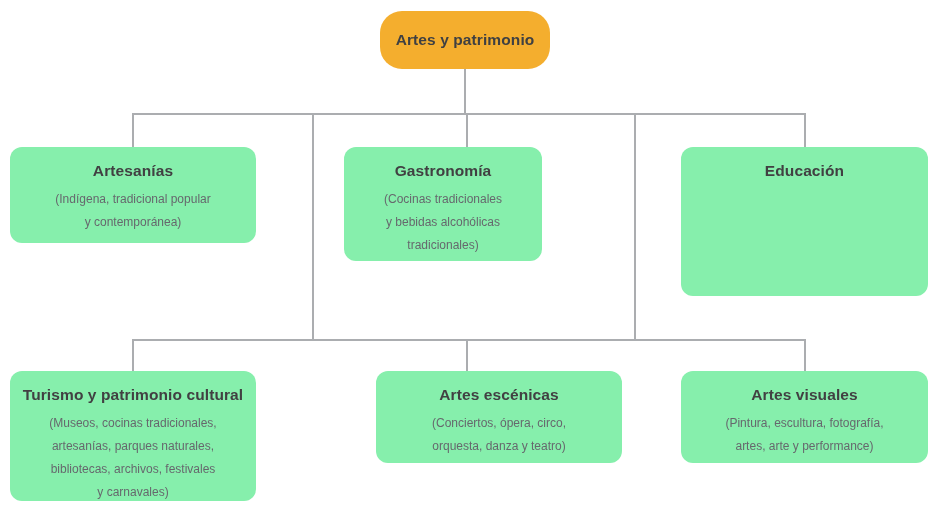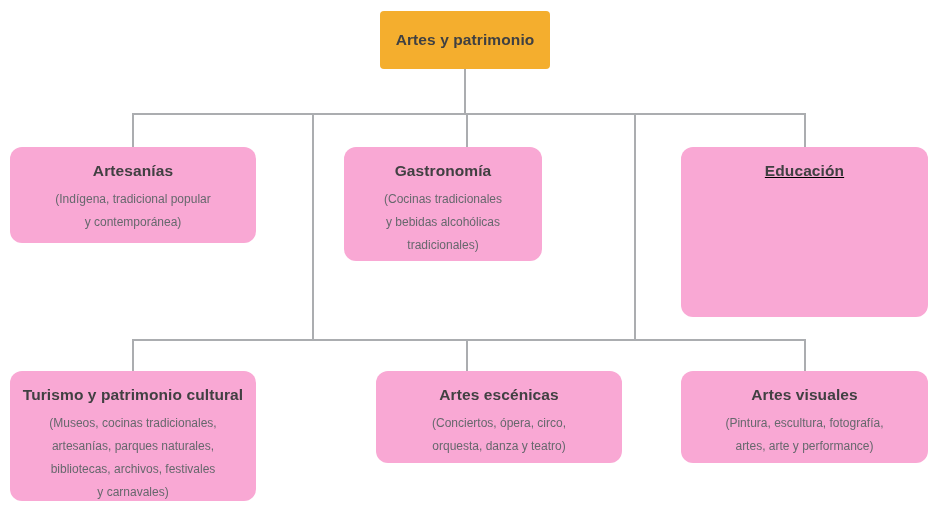--- a/index.html
+++ b/index.html
@@ -19,34 +19,34 @@
   .line {
     position: absolute;
     background: #abadb0;
   }
   
   .root-node {
     position: absolute;
     left: 380px; top: 11px;
     width: 170px; height: 58px;
     background: #f4ae2e;
-    border-radius: 4px;
+    border-radius: 22px;
     display: flex;
     align-items: center;
     justify-content: center;
     text-align: center;
     font-weight: bold;
     font-size: 15.5px;
     color: #3f4042;
     letter-spacing: .1px;
   }
   
   .node {
     position: absolute;
-    background: #f9a8d4;
+    background: #86efac;
     border-radius: 12px;
     box-sizing: border-box;
     padding: 14px 8px 2px 8px;
     text-align: center;
   }
   .node h3 {
     margin: 0;
     font-size: 15.5px;
     line-height: 19px;
     font-weight: bold;
@@ -58,21 +58,21 @@
     font-size: 12px;
     line-height: 23px;
     color: #66686d;
     white-space: pre-line;
   }
   .node p .it { }
 
   
   #node-artesanias     { left: 10px;  top: 147px; width: 246px; height: 96px;  }
   #node-gastronomia    { left: 344px; top: 147px; width: 198px; height: 114px; }
-  #node-educacion      { left: 681px; top: 147px; width: 247px; height: 170px; text-decoration: underline; }
+  #node-educacion      { left: 681px; top: 147px; width: 247px; height: 149px; }
   #node-turismo        { left: 10px;  top: 371px; width: 246px; height: 130px; }
   #node-artes-escenicas{ left: 344px; top: 371px; width: 246px; height: 92px; margin-left: 32px;  }
   #node-artes-visuales { left: 681px; top: 371px; width: 247px; height: 92px;  }
 
   
   #conn-root-v      { left: 464px; top: 69px;  width: 2px;   height: 44px;  }
   #conn-rail-1      { left: 132px; top: 113px; width: 674px; height: 2px;   }
   #conn-drop-1a     { left: 132px; top: 113px; width: 2px;   height: 34px;  }
   #conn-drop-1b     { left: 466px; top: 113px; width: 2px;   height: 34px;  }
   #conn-drop-1c     { left: 804px; top: 113px; width: 2px;   height: 34px;  }

